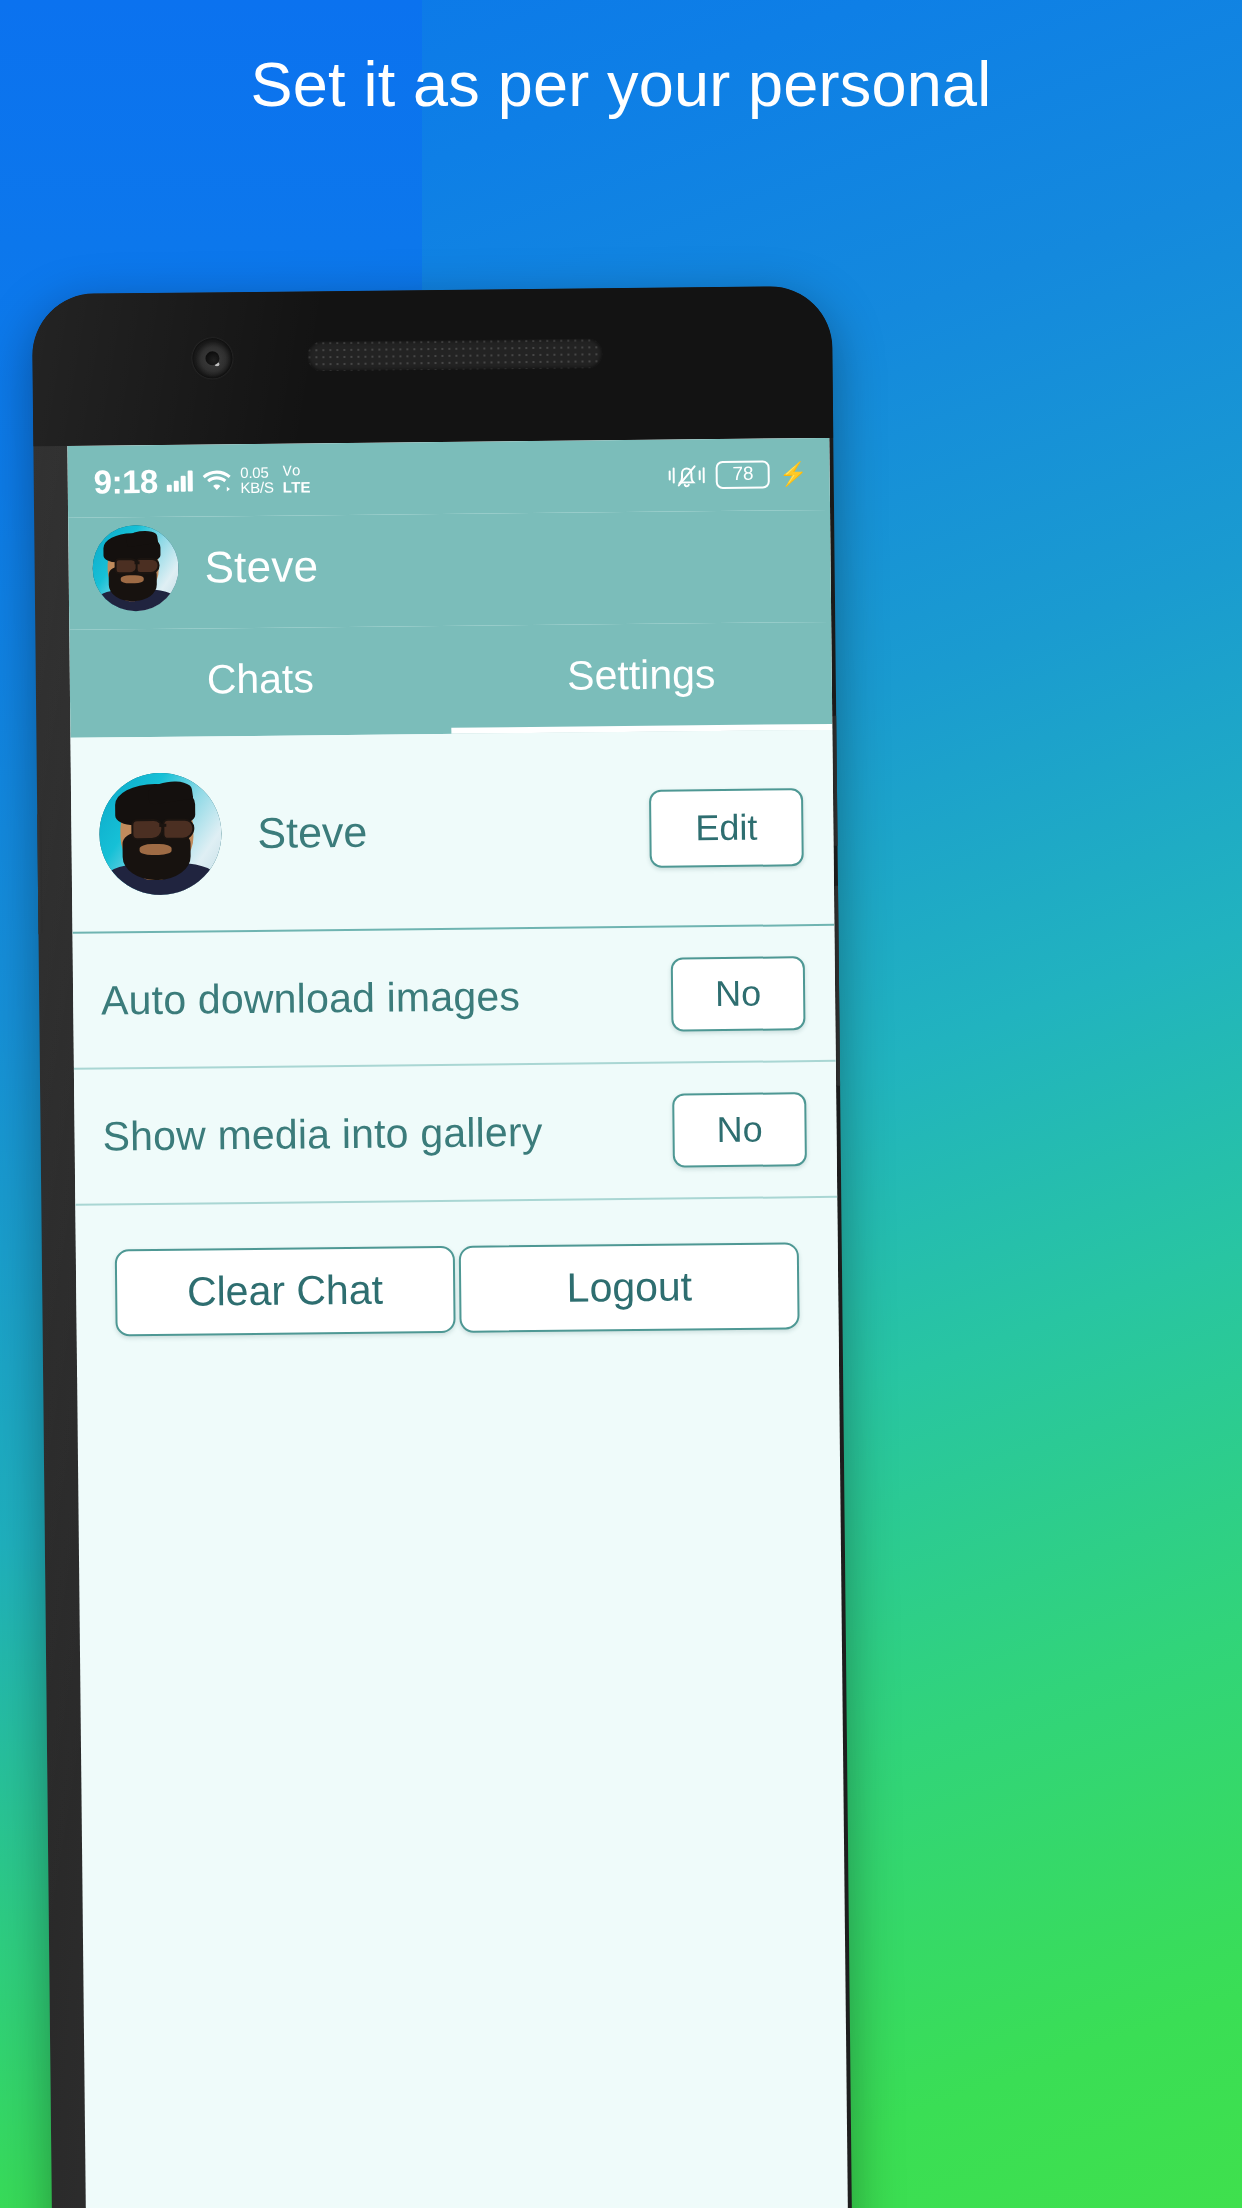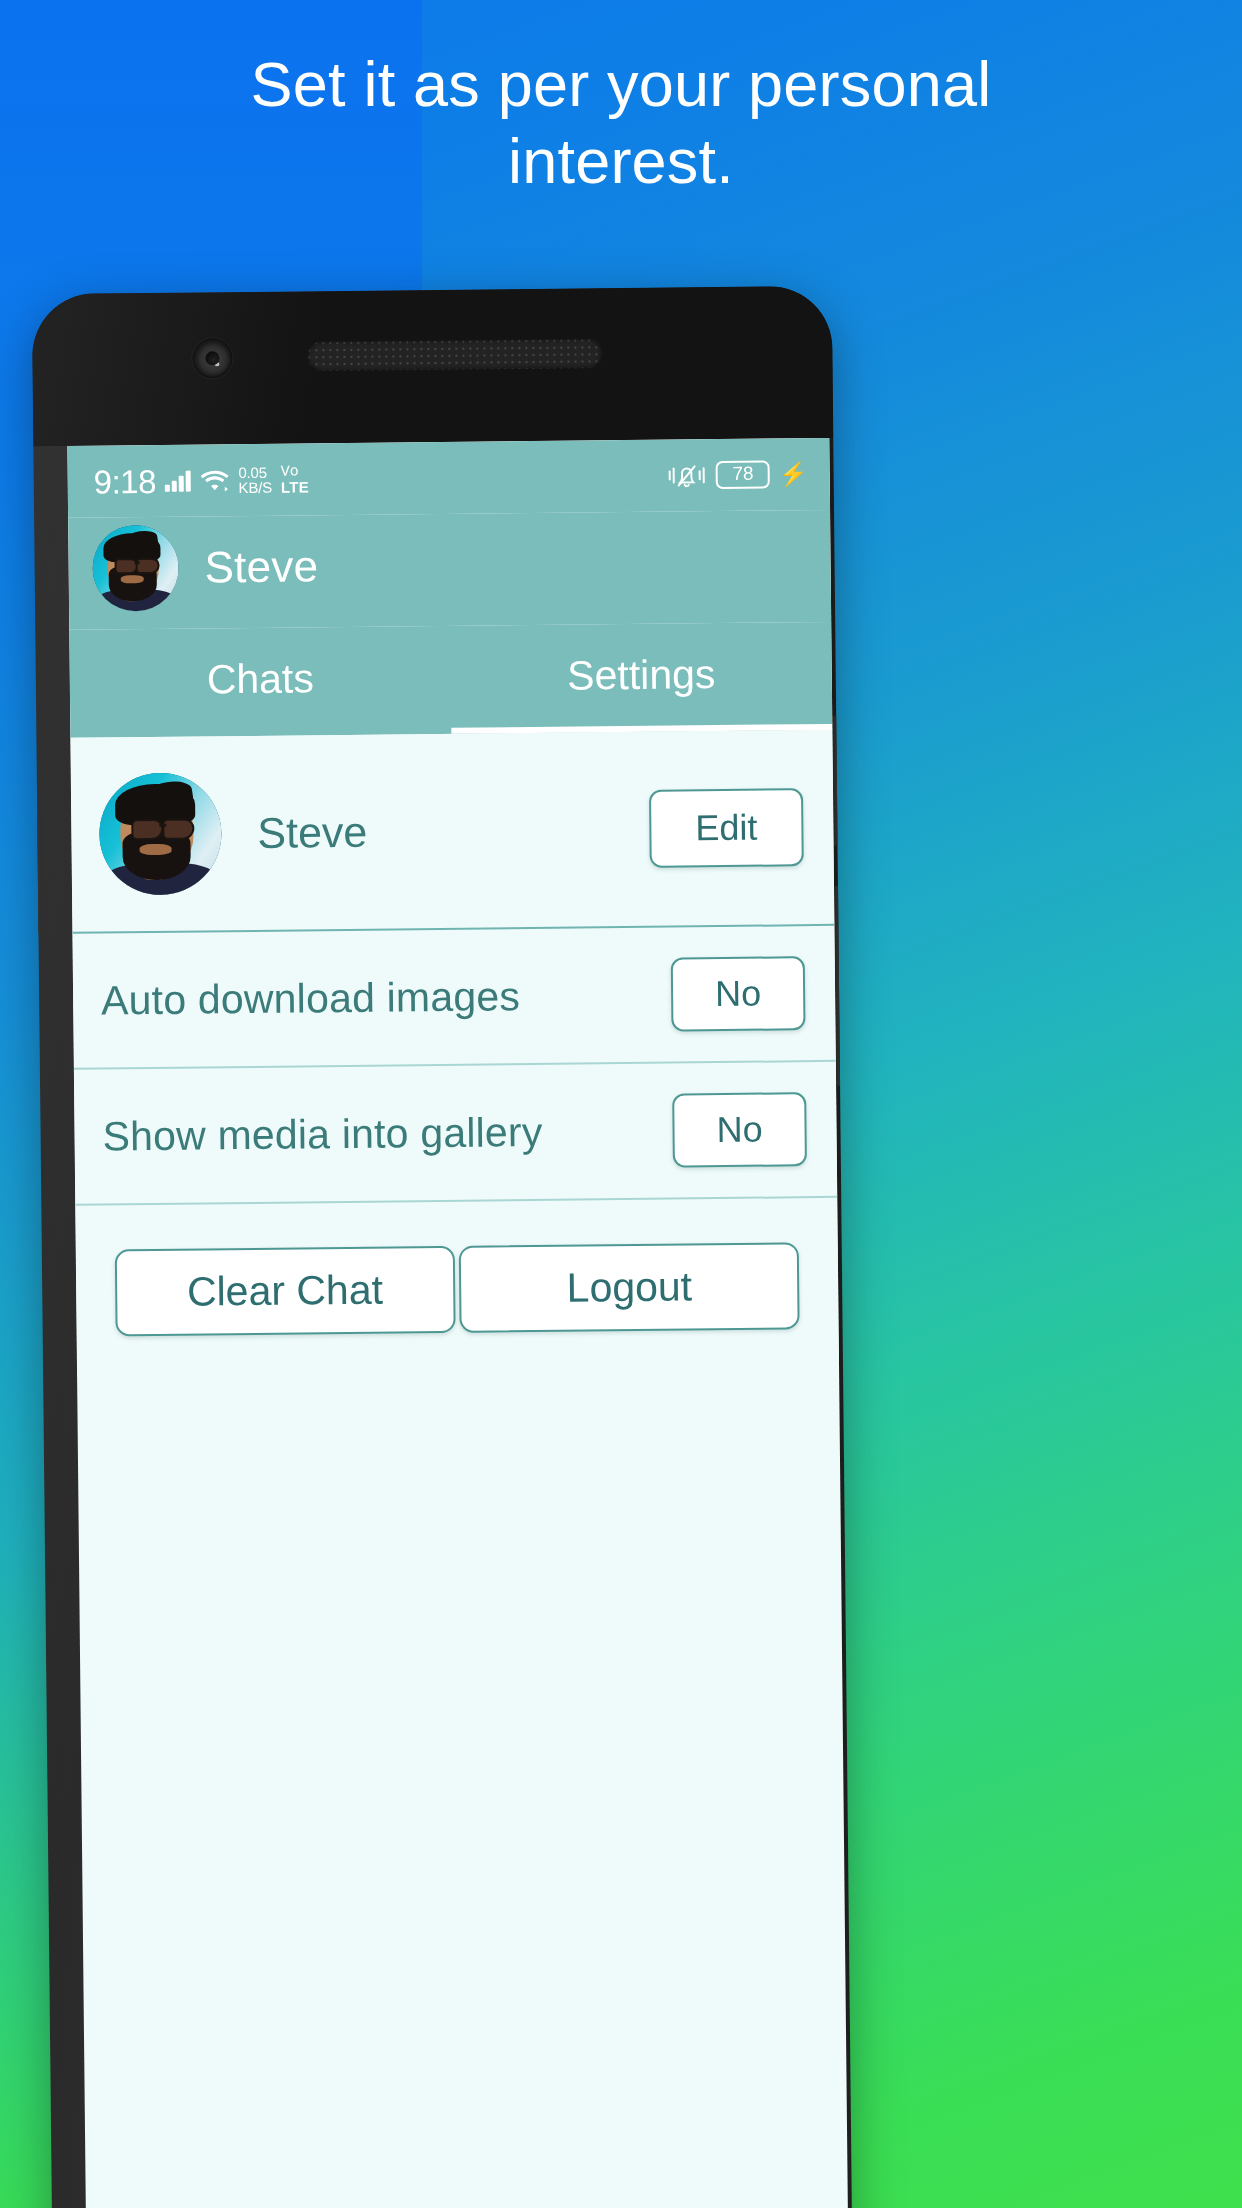--- a/index.html
+++ b/index.html
@@ -110,21 +110,21 @@
   
   .statusbar {
     height:72px;
     background:#7BBDBA;
     display:flex; align-items:center;
     padding:0 22px 0 26px;
     color:#ffffff;
     box-sizing:border-box;
   }
   .sb-left { display:flex; align-items:center; gap:9px; }
-  .sb-time { font-size:33px; font-weight:400; letter-spacing:-0.5px; line-height:1;text-align:center; }
+  .sb-time { font-size:33px; font-weight:700; letter-spacing:-0.5px; line-height:1;text-align:center; }
   .sb-right { margin-left:auto; display:flex; align-items:center; gap:9px; }
 
   .ic-signal { display:flex; align-items:flex-end; gap:2.5px; height:22px; }
   .ic-signal i { display:block; width:4.5px; background:#fff; border-radius:1px; }
   .ic-signal i:nth-child(1){height:7px}
   .ic-signal i:nth-child(2){height:11px}
   .ic-signal i:nth-child(3){height:16px}
   .ic-signal i:nth-child(4){height:21px}
 
   .ic-wifi { width:30px; height:24px; position:relative; }
@@ -248,21 +248,20 @@
 </head>
 <body>
 
 <div class="bg-wrap">
   <div class="bg-base"></div>
   <div class="bg-left"></div>
 </div>
 
 <div class="headline">
   <span>Set it as per your personal</span>
-  <span class="headline-l2">interest.</span>
 </div>
 
 <div class="phone">
   <div class="phone-topface">
     <div class="cam">
         <span class="cam-dot"></span>
       </div>
     <div class="speaker"></div>
   </div>
   <div class="btn-left"></div>

